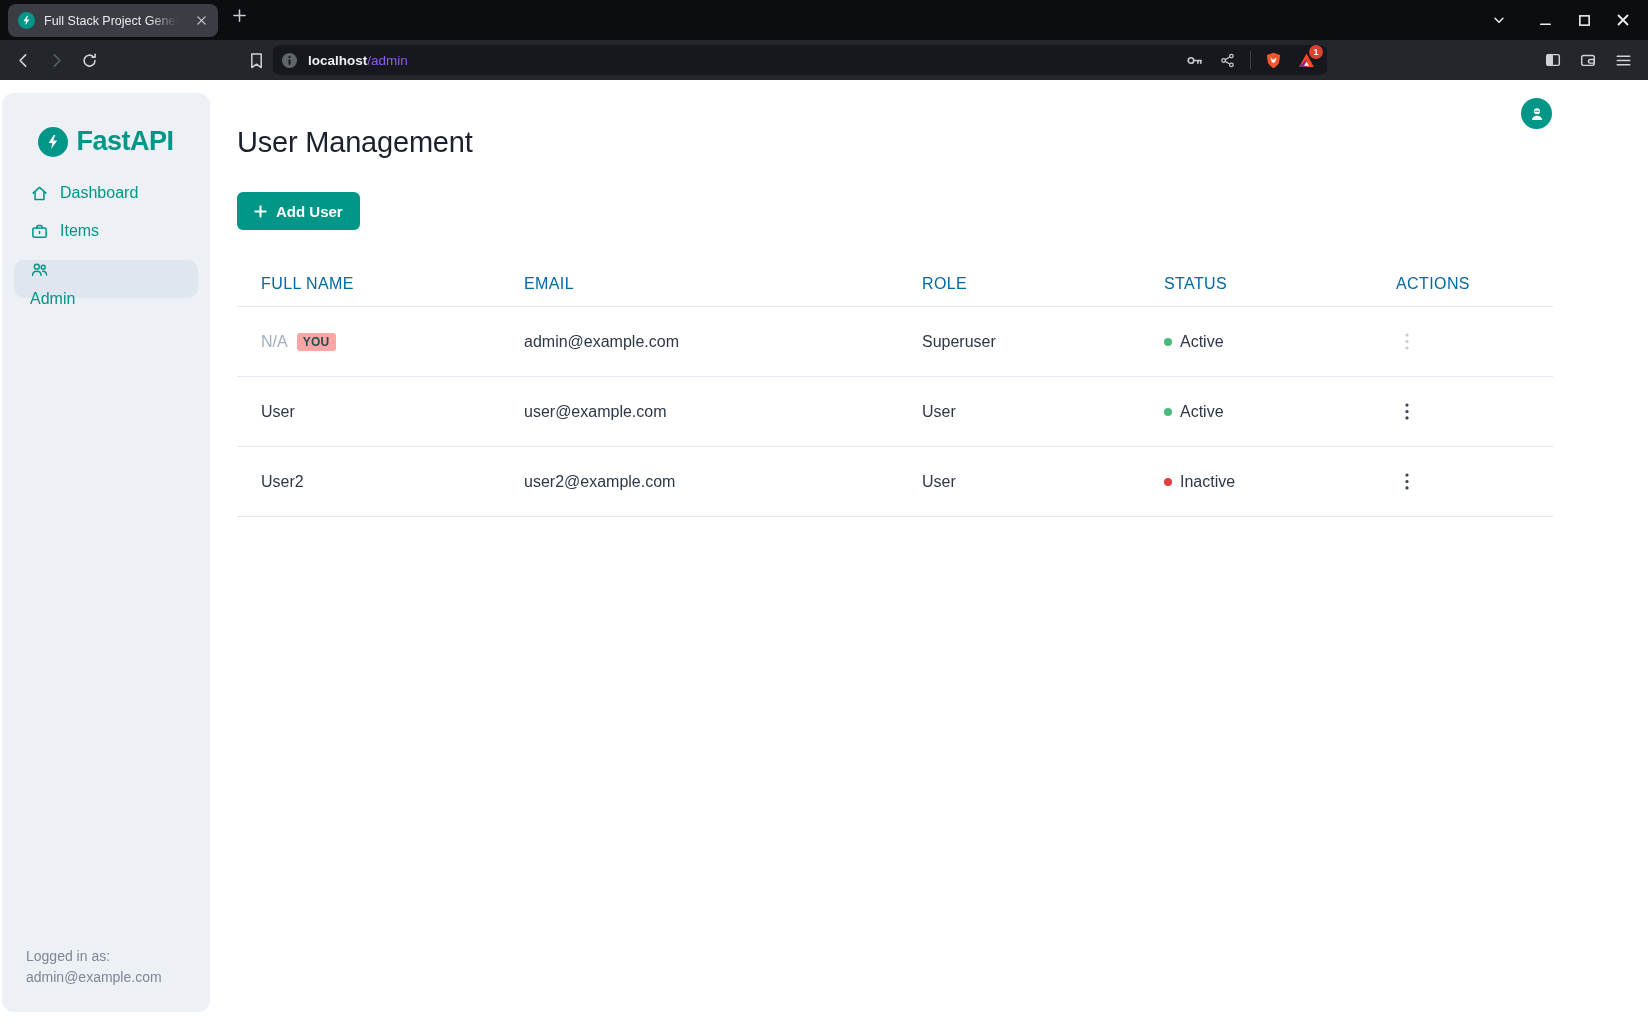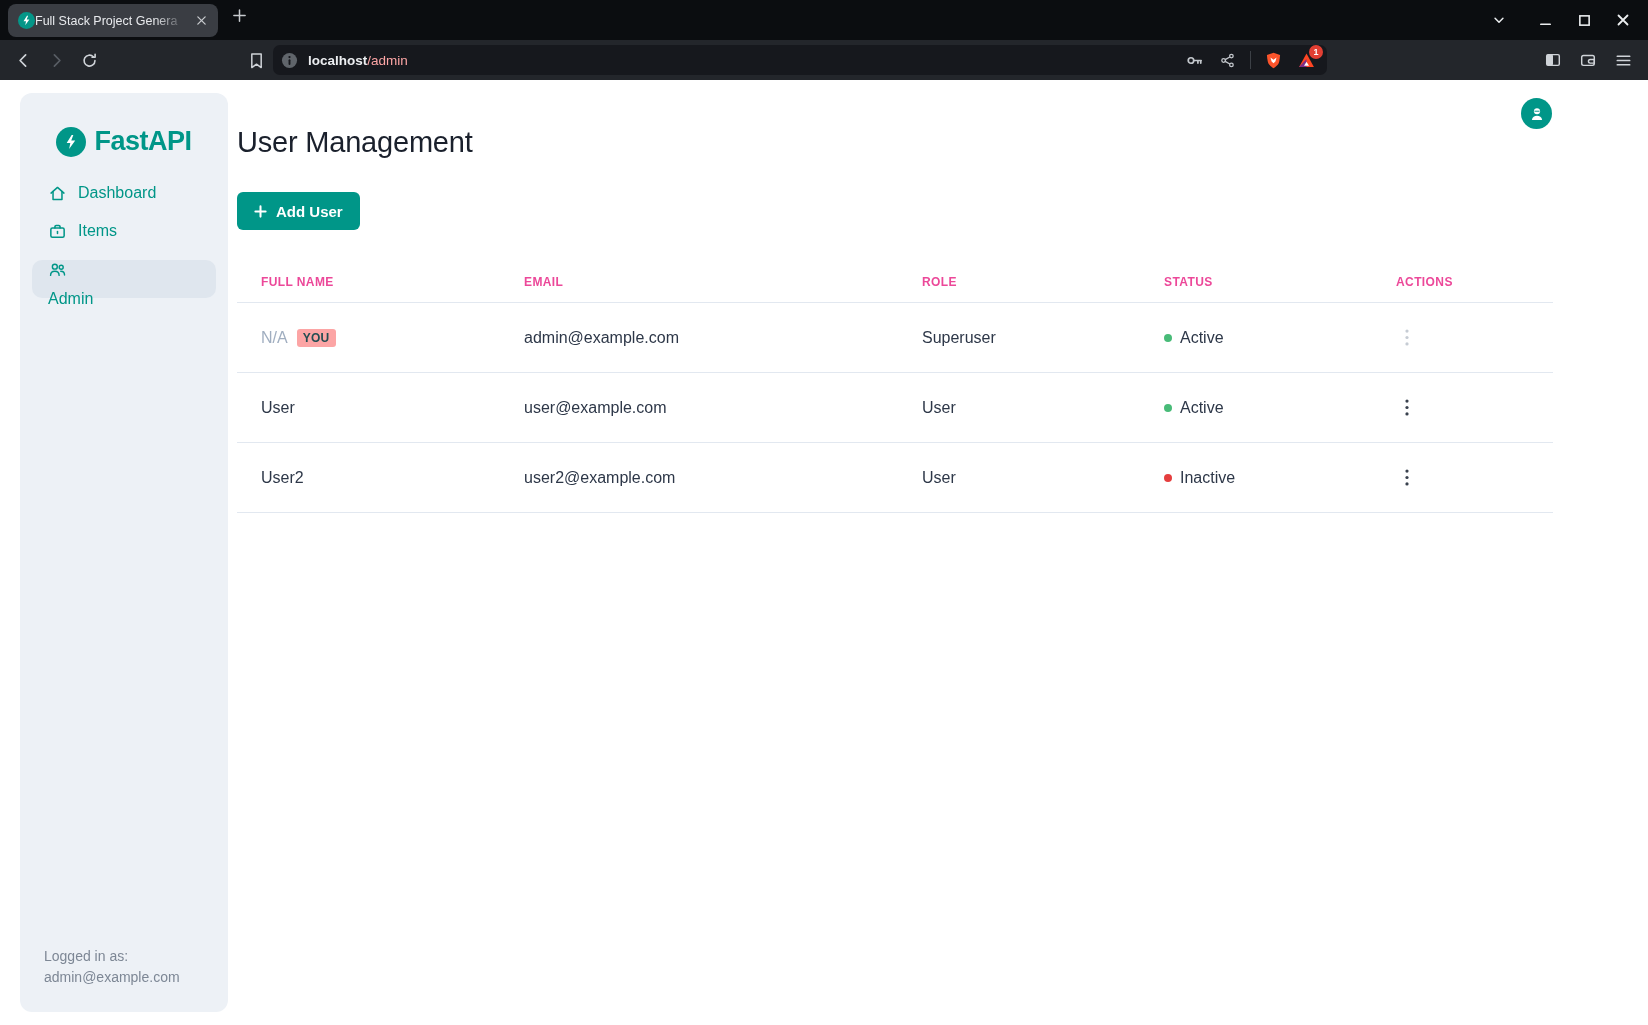--- a/index.html
+++ b/index.html
@@ -1,21 +1,21 @@
 <!DOCTYPE html>
 <html><head>
 <meta charset="utf-8">
 <style>
   * { margin:0; padding:0; box-sizing:border-box; }
   html,body { width:1648px; height:1025px; overflow:hidden; background:#fff;
               font-family:"Liberation Sans", sans-serif; }
 
   
   .tabstrip { height:40px; background:#0b0d10; display:flex; align-items:flex-start; position:relative; }
-  .tab { display:flex; align-items:center; width:210px; height:33px; margin:4px 0 0 8px;
+  .tab { display:flex; align-items:center; gap:9px; width:210px; height:33px; margin:4px 0 0 8px;
          background:#3a3d43; border-radius:8px; padding:0 8px 0 10px; cursor:default; }
   .favicon { width:17px; height:17px; border-radius:50%; background:#049688; display:flex;
              align-items:center; justify-content:center; flex:none; }
   .tab-title { flex:1; color:#e8eaed; font-size:12.5px; white-space:nowrap; overflow:hidden;
                -webkit-mask-image:linear-gradient(90deg,#000 76%,transparent 96%);
                mask-image:linear-gradient(90deg,#000 76%,transparent 96%); }
   .tab-close { color:#c7cace; font-size:13px; width:18px; height:18px; border-radius:50%;
                display:flex; align-items:center; justify-content:center; flex:none; }
   .newtab { color:#c7cace; font-size:21px; font-weight:400; margin:8px 0 0 14px; line-height:20px; }
   .win-controls { position:absolute; right:14px; top:0; height:40px; display:flex; align-items:center; }
@@ -24,35 +24,35 @@
   .toolbar { height:40px; background:#23262b; display:flex; align-items:center; padding-left:10px; position:relative; }
   .tool-ic { width:26px; height:26px; display:flex; align-items:center; justify-content:center;
              color:#cfd3d8; margin-right:7px; }
   .tool-ic.dim { color:#585d64; }
   .bookmark-ic { margin-left:134px; margin-right:4px; }
   .urlbar { width:1054px; height:30px; background:#16181d; border-radius:7px; display:flex;
             align-items:center; padding:0 10px 0 8px; }
   .siteinfo { width:17px; height:17px; flex:none; margin-right:10px; }
   .url-text { font-size:13.5px; }
   .url-host { color:#eceef1; font-weight:700; }
-  .url-path { color:#fca5a5; font-weight:400; }
+  .url-path { color:#8b5cf6; font-weight:400; }
   .url-spacer { flex:1; }
   .url-ic { width:22px; height:22px; display:flex; align-items:center; justify-content:center;
             color:#c3c7cc; margin-left:11px; position:relative; }
   .url-divider { width:1px; height:18px; background:#3c4046; margin-left:12px; }
   .badge-1 { position:absolute; top:-4px; right:-6px; min-width:14px; height:14px; background:#e23f33;
              border-radius:7px; color:#fff; font-size:9px; font-weight:700; display:flex;
              align-items:center; justify-content:center; padding:0 3px; }
   .toolbar-right { position:absolute; right:12px; top:0; height:40px; display:flex; align-items:center; }
   .toolbar-right .tool-ic { margin-right:0; margin-left:9px; }
 
   
   .page { position:relative; height:945px; background:#fff; }
 
-  .side { position:absolute; left:20px; top:13px; width:208px; height:919px;
+  .side { position:absolute; left:2px; top:13px; width:208px; height:919px;
           background:#edf1f6; border-radius:12px; }
   .logo-row { display:flex; align-items:center; justify-content:center; gap:8px; margin-top:33px; }
   .logo-mark { width:30px; height:30px; border-radius:50%; background:#009688; display:flex;
                align-items:center; justify-content:center; }
   .logo-text { color:#009688; font-size:27px; font-weight:700; letter-spacing:-0.5px; }
   .nav { margin-top:27px; }
   .nav-item { height:38px; display:flex; align-items:flex-start; gap:11px; padding-left:28px;
               color:#009688; font-size:16px; cursor:pointer; }
   .nav-item.active { background:#dfe6ee; margin:0 12px; padding-left:16px; border-radius:10px;flex-direction:column; }
   .nav-ic { width:19px; height:19px; display:flex; align-items:center; justify-content:center; flex:none; }
@@ -63,21 +63,21 @@
 
   .main { margin-left:237px; width:1316px; padding-top:46px; }
   .page-title { font-size:29px; font-weight:400; color:#1a202c; letter-spacing:-0.2px; }
   .add-btn { margin-top:33px; display:inline-flex; align-items:center; gap:9px; height:38px;
              padding:0 17px; background:#009688; border:none; border-radius:6px; color:#fff;
              font-size:15px; font-weight:700; font-family:"Liberation Sans", sans-serif; cursor:pointer; }
 
   .utable { margin-top:29px; width:1316px; }
   .t-head, .t-row { display:grid; grid-template-columns:263px 398px 242px 232px 181px; }
   .t-head { border-bottom:1px solid #e2e8f0; }
-  .th { padding:16px 24px 13px; font-size:12px; font-weight:700; color:#ec4899;
+  .th { padding:16px 24px 13px; font-size:16px; font-weight:400; color:#0369a1;
         letter-spacing:0.4px; text-transform:uppercase; }
   .t-row { border-bottom:1px solid #e2e8f0; }
   .td { padding:0 24px; height:69px; display:flex; align-items:center; font-size:16px; color:#2d3748; }
   .td.name-na { color:#a0aec0; }
   .you-badge { margin-left:9px; background:#fca5a5; color:#234e52; font-size:12px; font-weight:700;
                padding:2px 6px; border-radius:3px; letter-spacing:0.3px; }
   .dot { width:8px; height:8px; border-radius:50%; margin-right:8px; flex:none; }
   .dot.green { background:#48bb78; }
   .dot.red { background:#e53e3e; }
   .menu-btn { background:none; border:none; cursor:pointer; display:flex; align-items:center;

